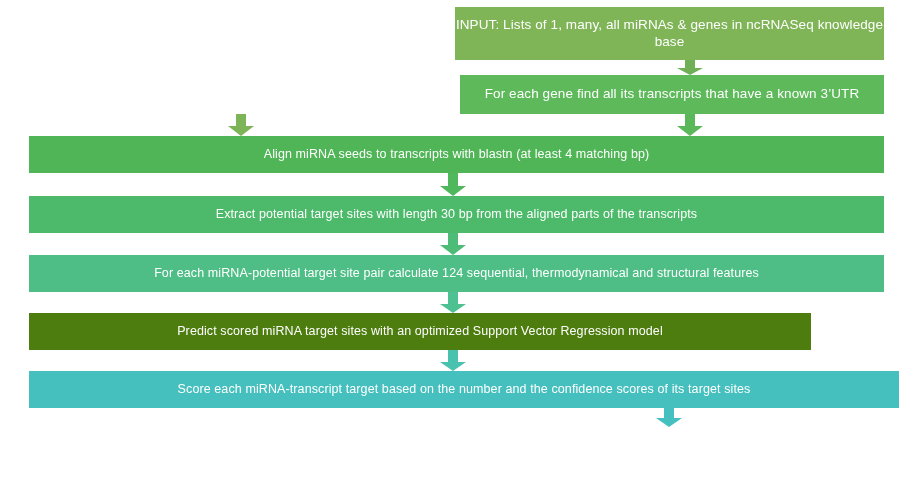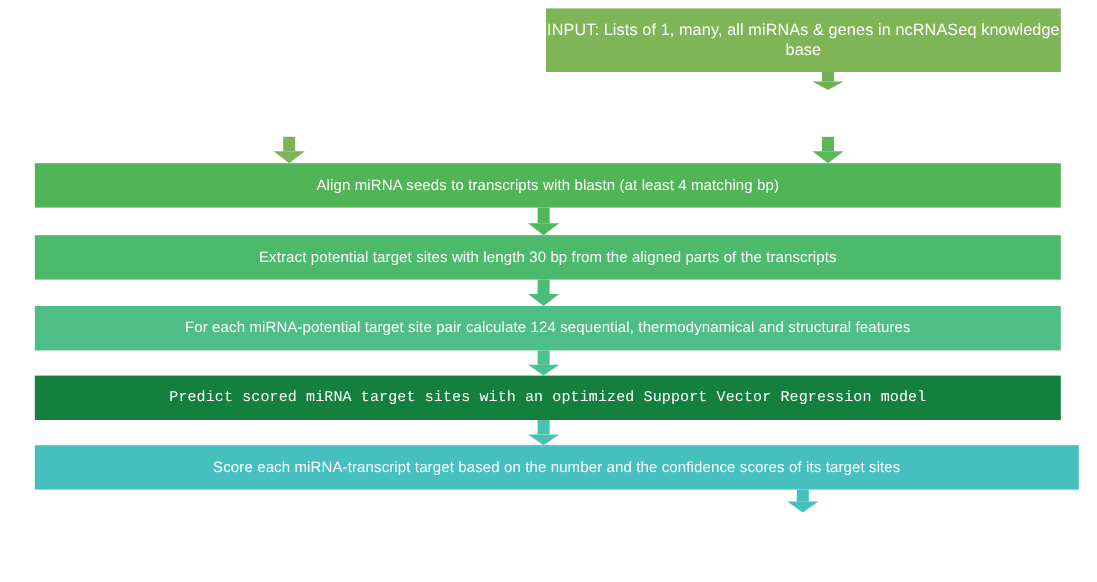--- a/index.html
+++ b/index.html
@@ -58,24 +58,23 @@
     left: 29px; top: 196px; width: 855px; height: 37px;
     background: #4CBA6A;
     font-size: 12.5px;
   }
   .n-features {
     left: 29px; top: 255px; width: 855px; height: 37px;
     background: #4EBE86;
     font-size: 12.5px;
   }
   .n-predict {
-    left: 29px; top: 313px; width: 855px; height: 37px;
-    background: #15803d;
-    font-size: 12.5px;
-    font-family: Liberation Mono, monospace;
+    left: 29px; top: 313px; width: 782px; height: 37px;
+    background: #4d7c0f;
+    font-size: 12.5px;
   }
   .n-score-transcript {
     left: 29px; top: 371px; width: 870px; height: 37px;
     background: #45C0BE;
     font-size: 12.5px;
   }
   .n-score-gene {
     left: 453px; top: 427px; width: 431px; height: 46px;
     background: #4A7EBB;
     font-size: 13px;
@@ -141,20 +140,23 @@
   <div class="node n-input-kb">
     <span class="node-text">INPUT: Lists of 1, many, all miRNAs &amp; genes in ncRNASeq knowledge base</span>
   </div>
 
   <div class="arrow a1">
     <div class="stem"></div>
     <div class="head"></div>
   </div>
 
 
+  <div class="node n-find-transcripts">
+    <span class="node-text">For each gene find all its transcripts that have a known 3’UTR</span>
+  </div>
 
   <div class="arrow a2">
     <div class="stem"></div>
     <div class="head"></div>
   </div>
 
   <div class="arrow a3">
     <div class="stem"></div>
     <div class="head"></div>
   </div>

